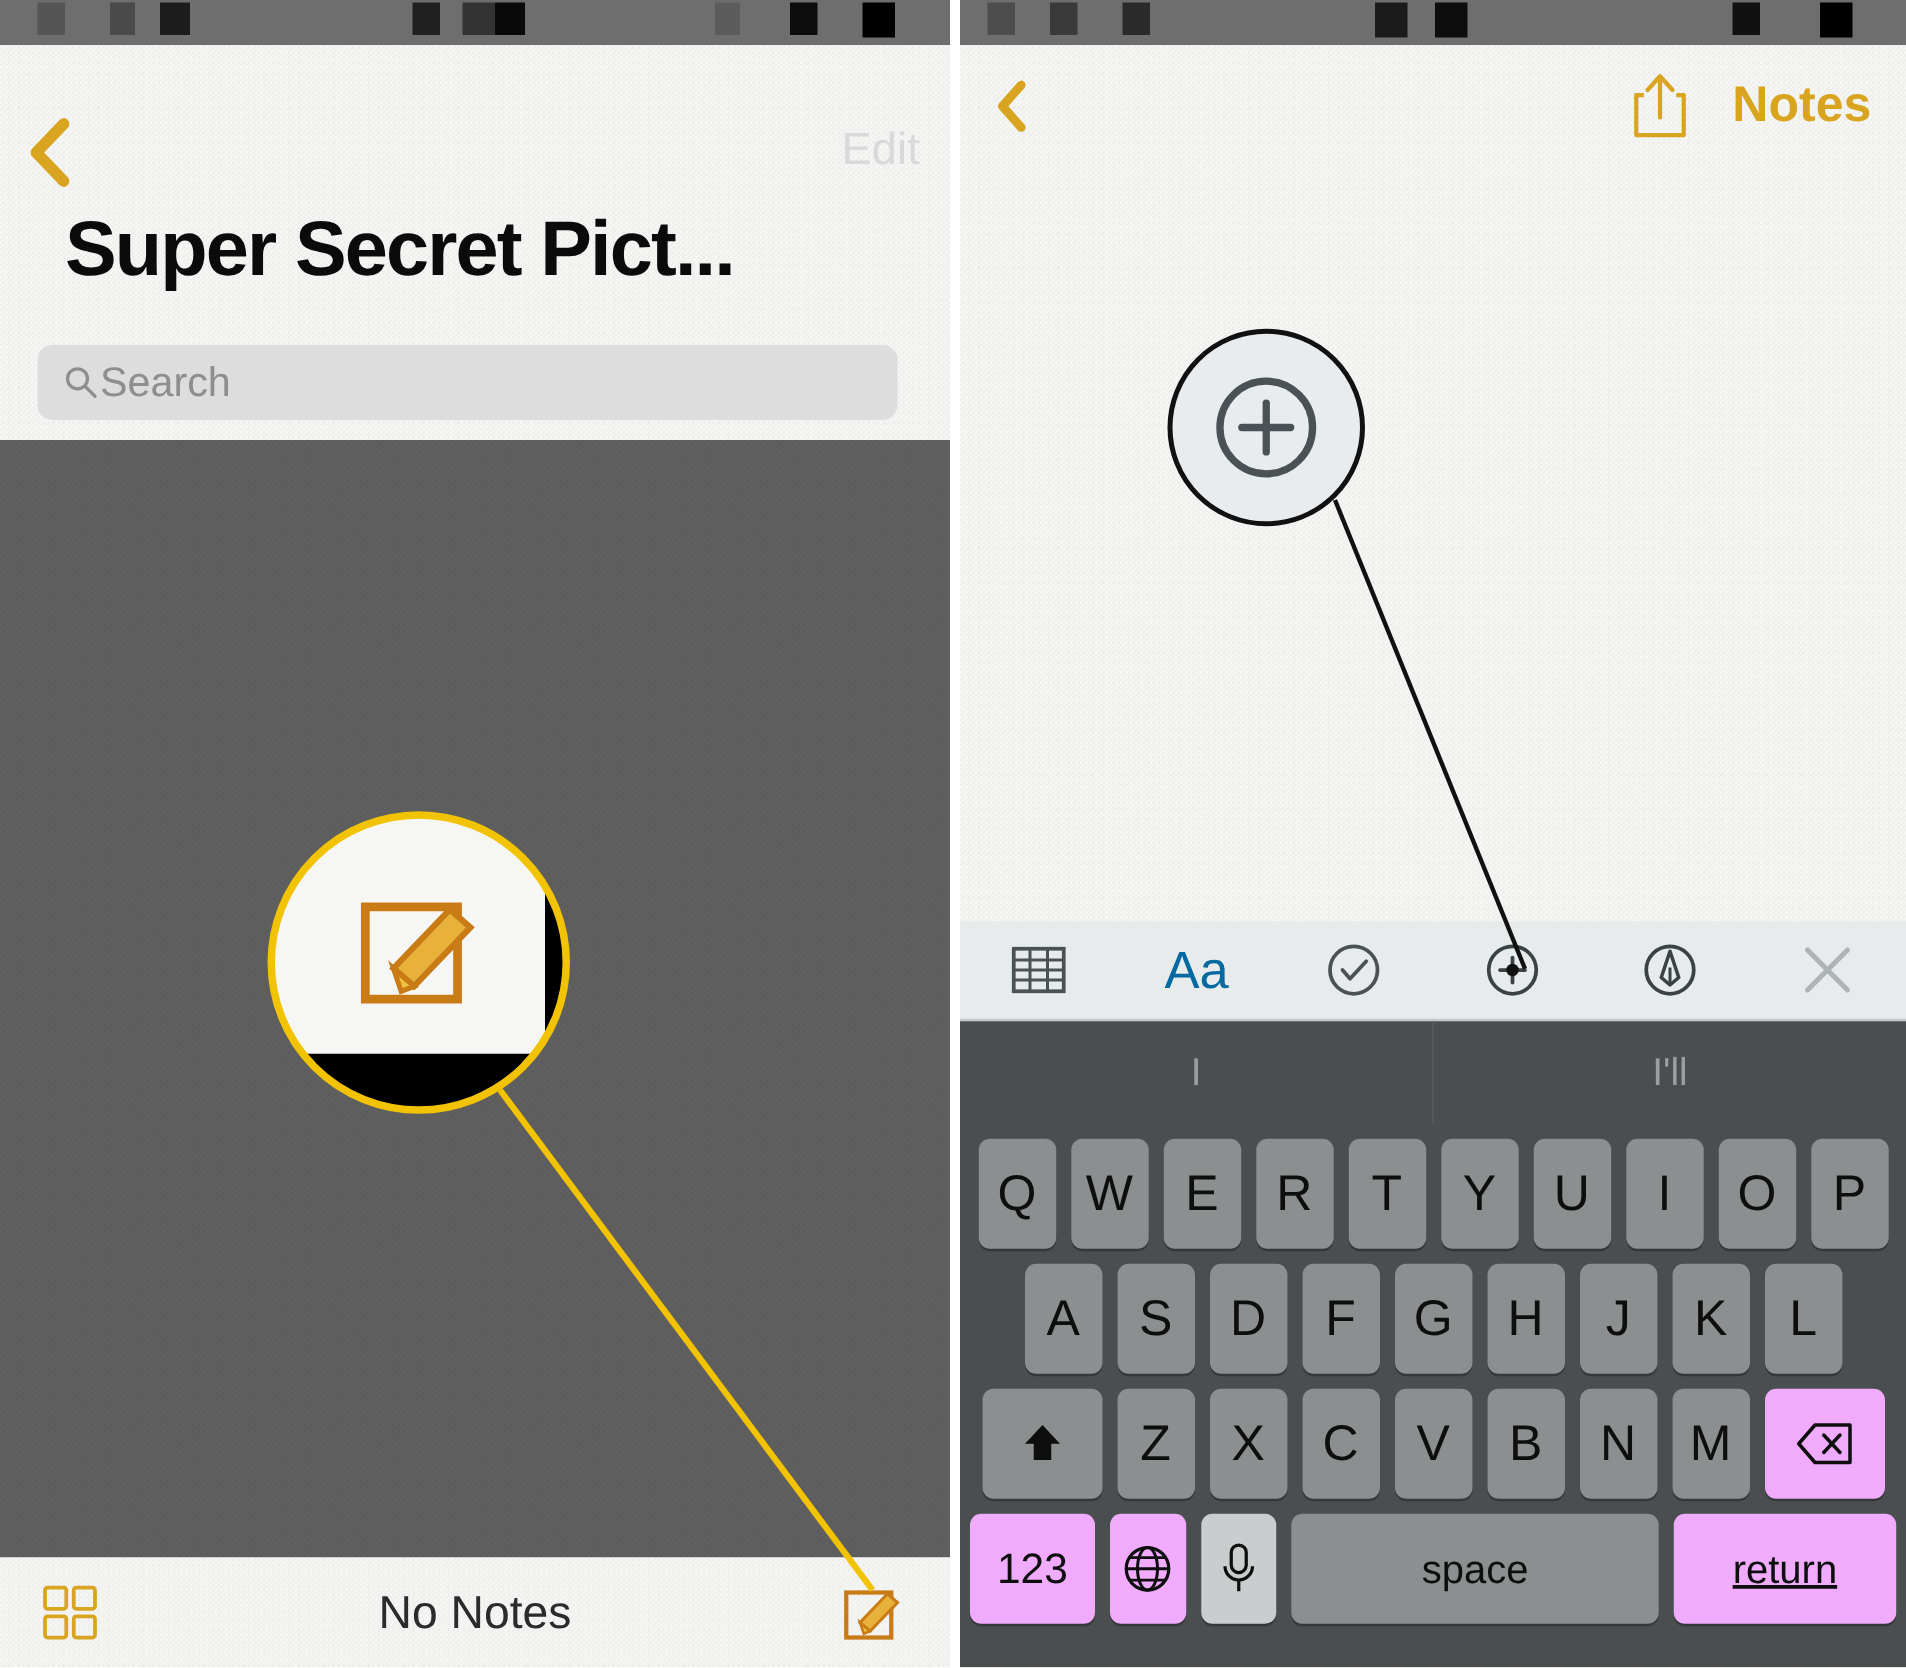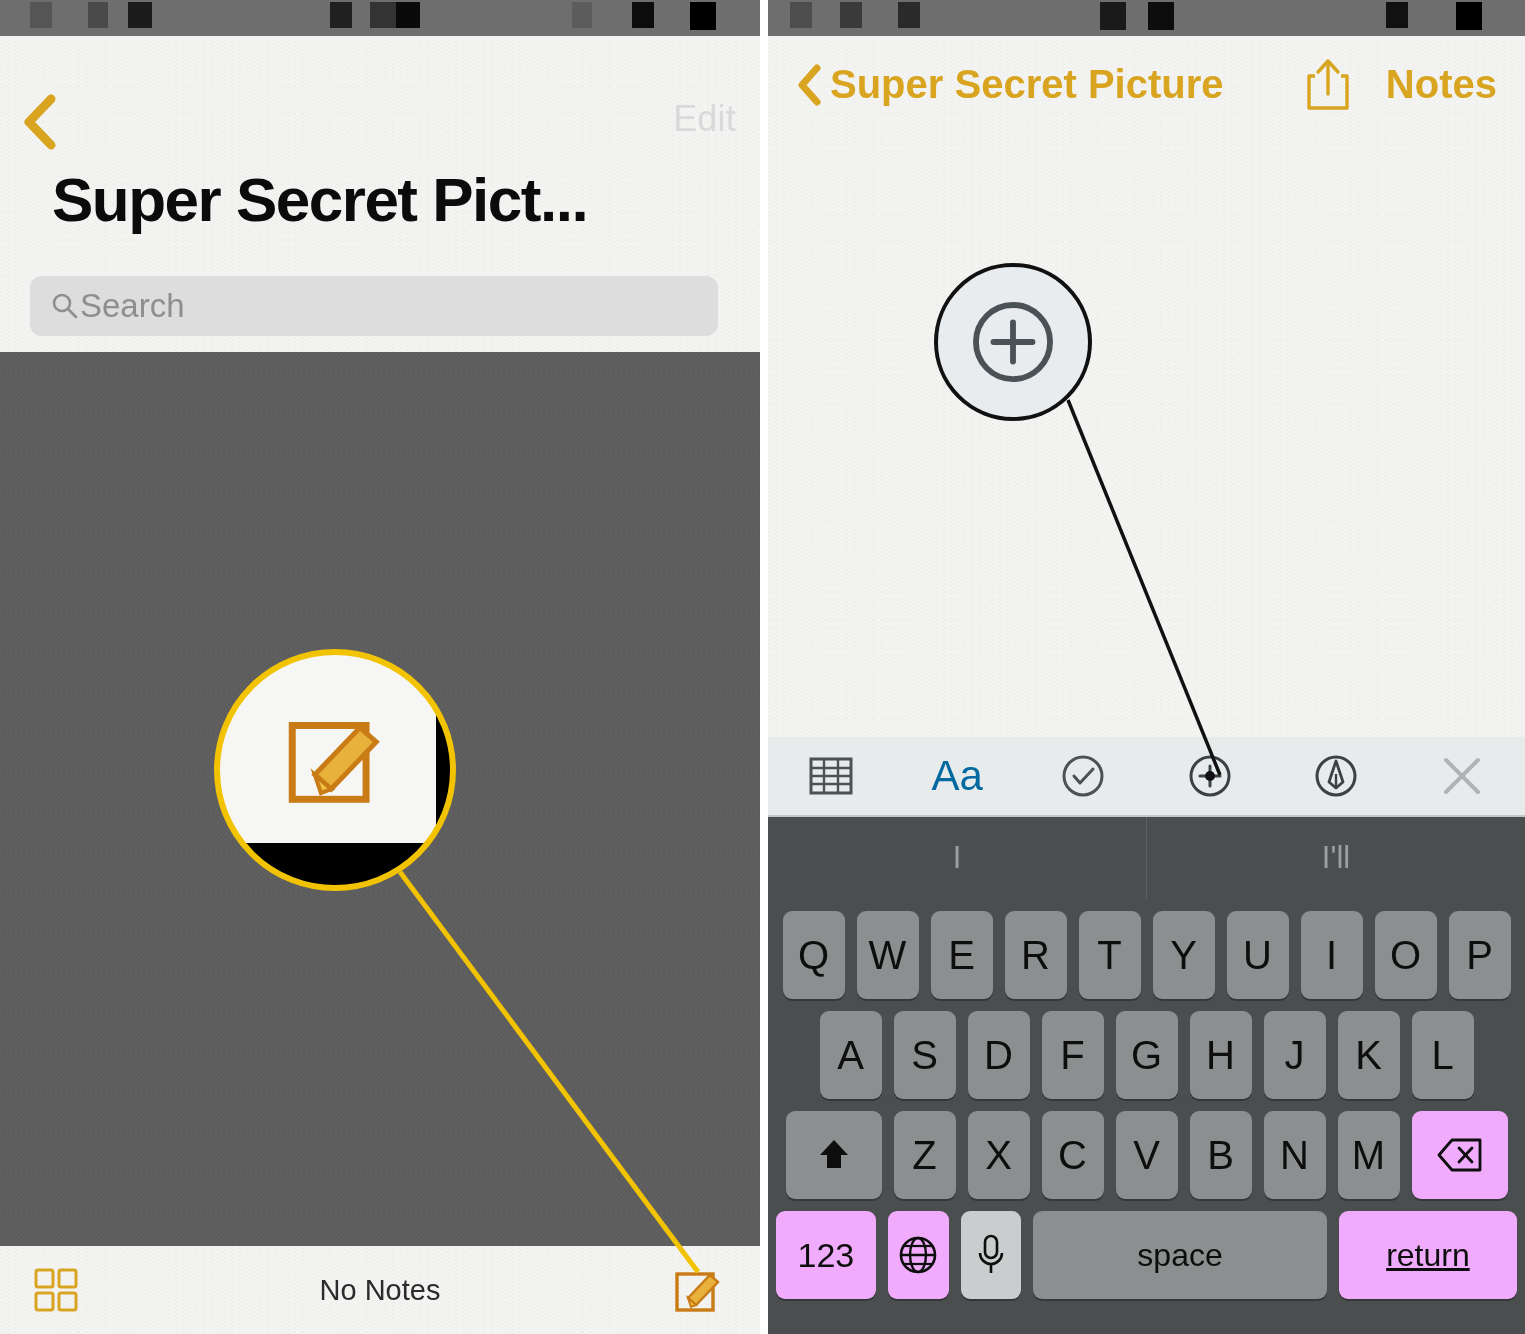--- a/index.html
+++ b/index.html
@@ -119,21 +119,21 @@
     position: absolute;
     left: 34px; top: 50%;
     transform: translateY(-50%);
     width: 44px; height: 44px;
   }
   #left-nonotes {
     position: absolute;
     left: 0; right: 0; top: 50%;
     transform: translateY(-50%);
     text-align: center;
-    font-size: 29px;
+    font-size: 37px;
     color: #2b2b2b;
   }
   #left-compose-icon {
     position: absolute;
     right: 36px; top: 50%;
     transform: translateY(-50%);
     width: 52px; height: 52px;
   }
 
   
@@ -368,21 +368,20 @@
         <div class="blk" style="left: 688px; width: 26px; height: 28px; background: rgb(0, 0, 0);"></div>
       </div>
 
     <div id="right-navbar">
       <div id="right-back-chevron">
         <svg width="26" height="42" viewBox="0 0 26 42">
           <path d="M21 4 L6 21 L21 38" fill="none" stroke="#d9a520" stroke-width="7" stroke-linecap="round" stroke-linejoin="round"></path>
         </svg>
       </div>
 
-      <div id="right-back-title">Super Secret Picture</div>
 
       <div id="right-share-icon">
         <svg width="50" height="58" viewBox="0 0 50 58">
           <path d="M12 20 L6 20 L6 52 L44 52 L44 20 L38 20" fill="none" stroke="#d9a520" stroke-width="3.4" stroke-linejoin="round"></path>
           <line x1="25" y1="6" x2="25" y2="38" stroke="#d9a520" stroke-width="3.4" stroke-linecap="round"></line>
           <path d="M15 16 L25 5 L35 16" fill="none" stroke="#d9a520" stroke-width="3.4" stroke-linecap="round" stroke-linejoin="round"></path>
         </svg>
       </div>
 
       <div id="right-done">Notes</div>

